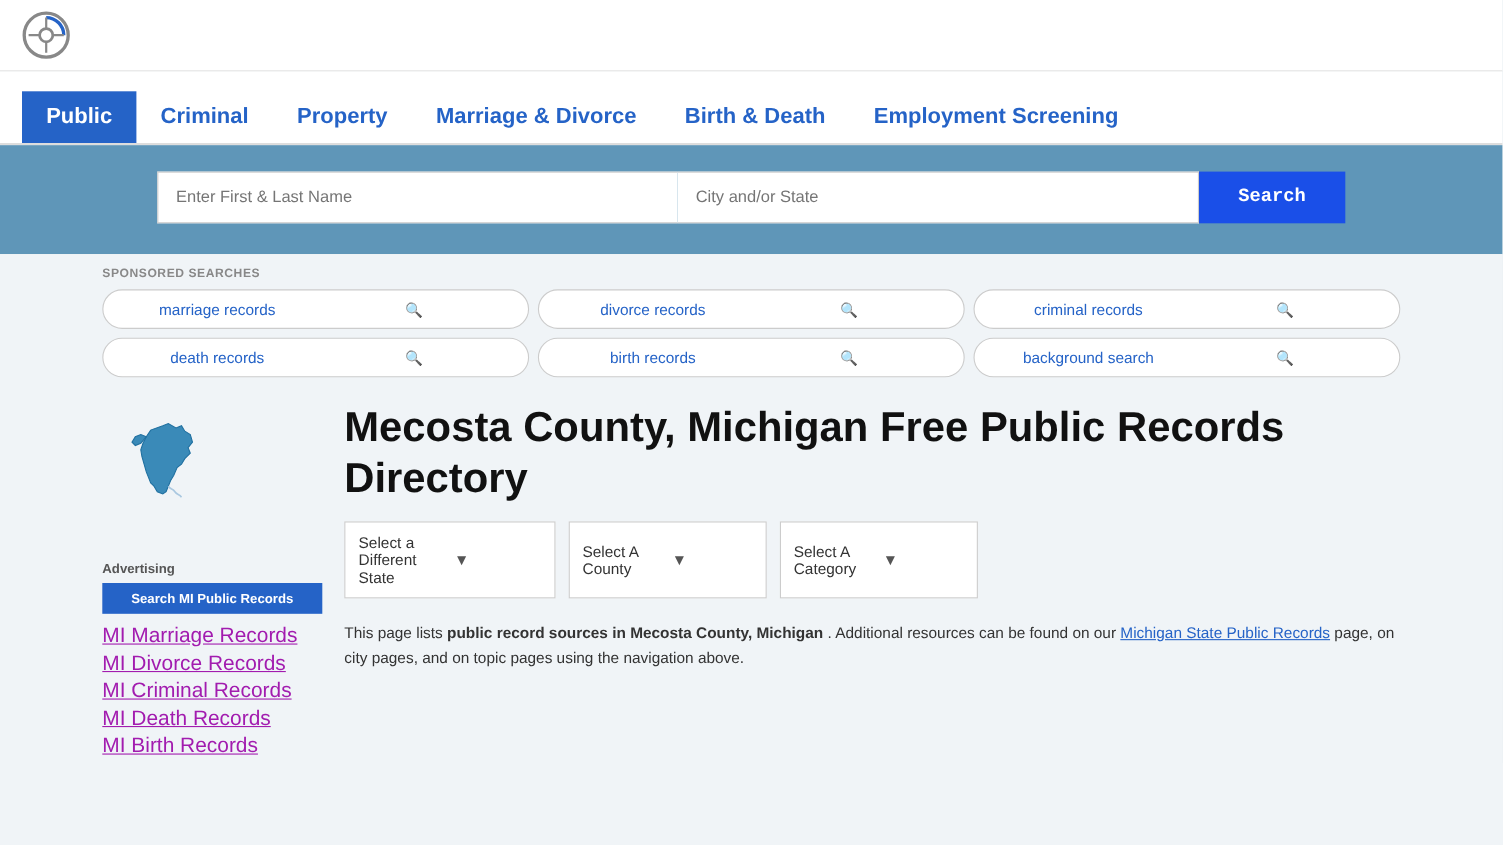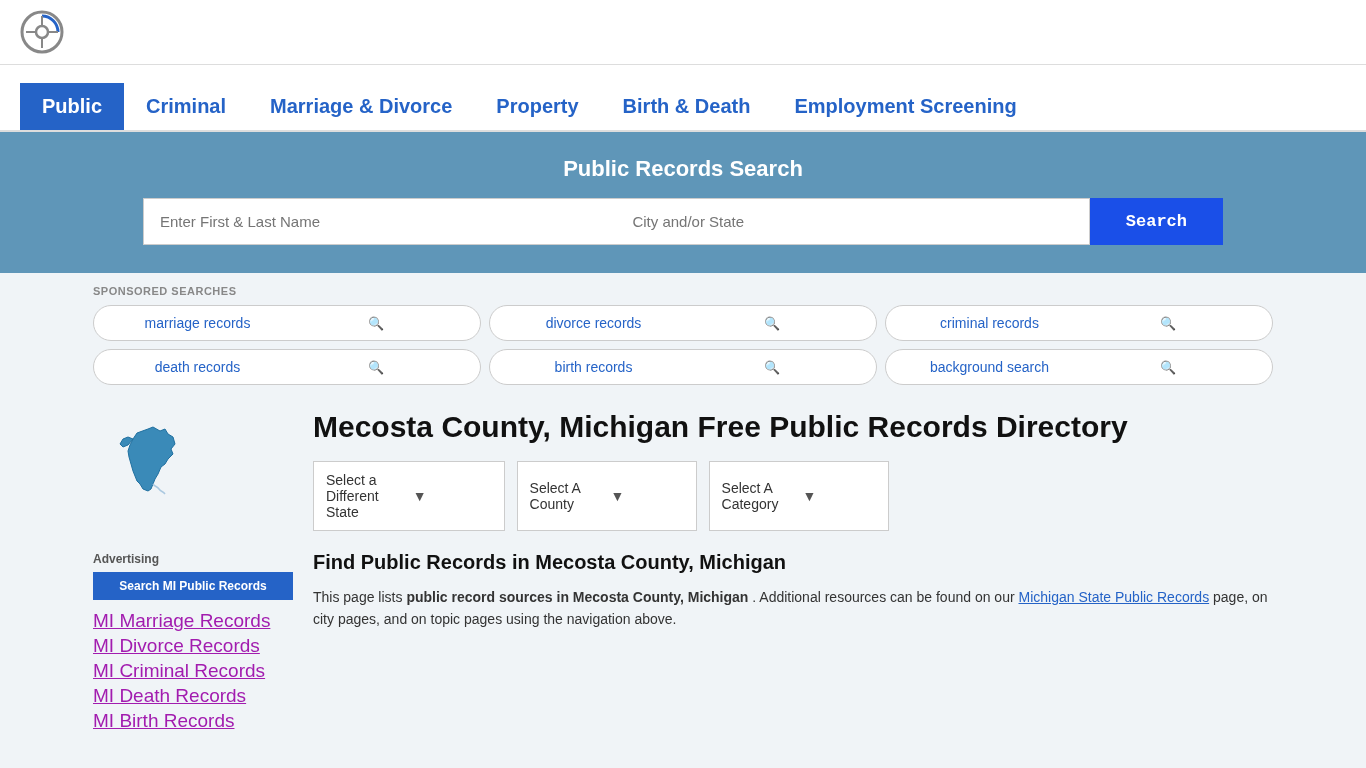--- a/index.html
+++ b/index.html
@@ -43,21 +43,21 @@
     
     .left-sidebar { width: 200px; flex-shrink: 0; }
     .advertising-label { font-size: 12px; color: #555; font-weight: 700; margin-bottom: 6px; }
     .ad-button { background: #2563c7; color: #fff; padding: 7px 10px; font-size: 12px; font-weight: 700; cursor: pointer; border: none; display: block; margin-bottom: 10px; width: 100%; text-align: center; }
     .sidebar-links { list-style: none; }
     .sidebar-links li { margin-bottom: 3px; }
     .sidebar-links li a { color: #a21caf; font-size: 19px; text-decoration: underline; }
 
     
     .main-content { flex: 1; }
-    .page-title { font-size: 30px; font-weight: 900; color: #111; margin-bottom: 16px; line-height: 1.2; }
+    .page-title { font-size: 38px; font-weight: 900; color: #111; margin-bottom: 16px; line-height: 1.2; }
     .dropdowns-row { display: flex; gap: 12px; margin-bottom: 20px; }
     .dropdown-select { display: flex; align-items: center; border: 1px solid #ccc; background: #fff; padding: 10px 12px; font-size: 14px; color: #333; cursor: pointer; min-width: 180px; }
     .dropdown-select span { flex: 1; }
     .dropdown-arrow { margin-left: 8px; color: #555; }
     .find-records-title { font-size: 20px; font-weight: 700; color: #111; margin-bottom: 12px; }
     .description-text { font-size: 14px; color: #333; line-height: 1.6; margin-bottom: 16px; }
     .description-text strong { font-weight: 700; }
     .description-text a { color: #2563c7; text-decoration: underline; }
     .section-bar { background: #fff; border-top: 3px solid #5f96b8; padding: 8px 12px; font-size: 14px; font-weight: 700; color: #333; border-left: 1px solid #ddd; border-right: 1px solid #ddd; border-bottom: 1px solid #ddd; }
 
@@ -83,36 +83,35 @@
 
 <nav class="nav">
   <ul>
     <li class="active">
         <a href="#">Public</a>
       </li>
     <li>
         <a href="#">Criminal</a>
       </li>
     <li>
+        <a href="#">Property</a>
+      </li>
+    <li>
         <a href="#">Marriage &amp; Divorce</a>
-      </li>
-    <li>
-        <a href="#">Property</a>
       </li>
     <li>
         <a href="#">Birth &amp; Death</a>
       </li>
     <li>
         <a href="#">Employment Screening</a>
       </li>
   </ul>
 </nav>
 
 <div class="search-banner">
-  <h1>Public Records Search</h1>
   <div class="search-form">
     <input type="text" placeholder="Enter First &amp; Last Name" style="">
     <input type="text" class="city-input" placeholder="City and/or State" style="">
     <button>Search</button>
   </div>
 </div>
 
 <div class="main-wrapper">
   <div class="sponsored-section">
     <div class="sponsored-label">SPONSORED SEARCHES</div>
@@ -183,21 +182,20 @@
         <div class="dropdown-select">
           <span>Select A County</span>
           <span class="dropdown-arrow">▼</span>
         </div>
         <div class="dropdown-select">
           <span>Select A Category</span>
           <span class="dropdown-arrow">▼</span>
         </div>
       </div>
 
-      <h2 class="find-records-title">Find Public Records in Mecosta County, Michigan</h2>
 
       <p class="description-text">
         <span>This page lists </span>
         <strong>public record sources in Mecosta County, Michigan</strong>
         <span>. Additional resources can be found on our </span>
         <a href="#">Michigan State Public Records</a>
         <span> page, on city pages, and on topic pages using the navigation above.</span>
       </p>
 
     </div>

